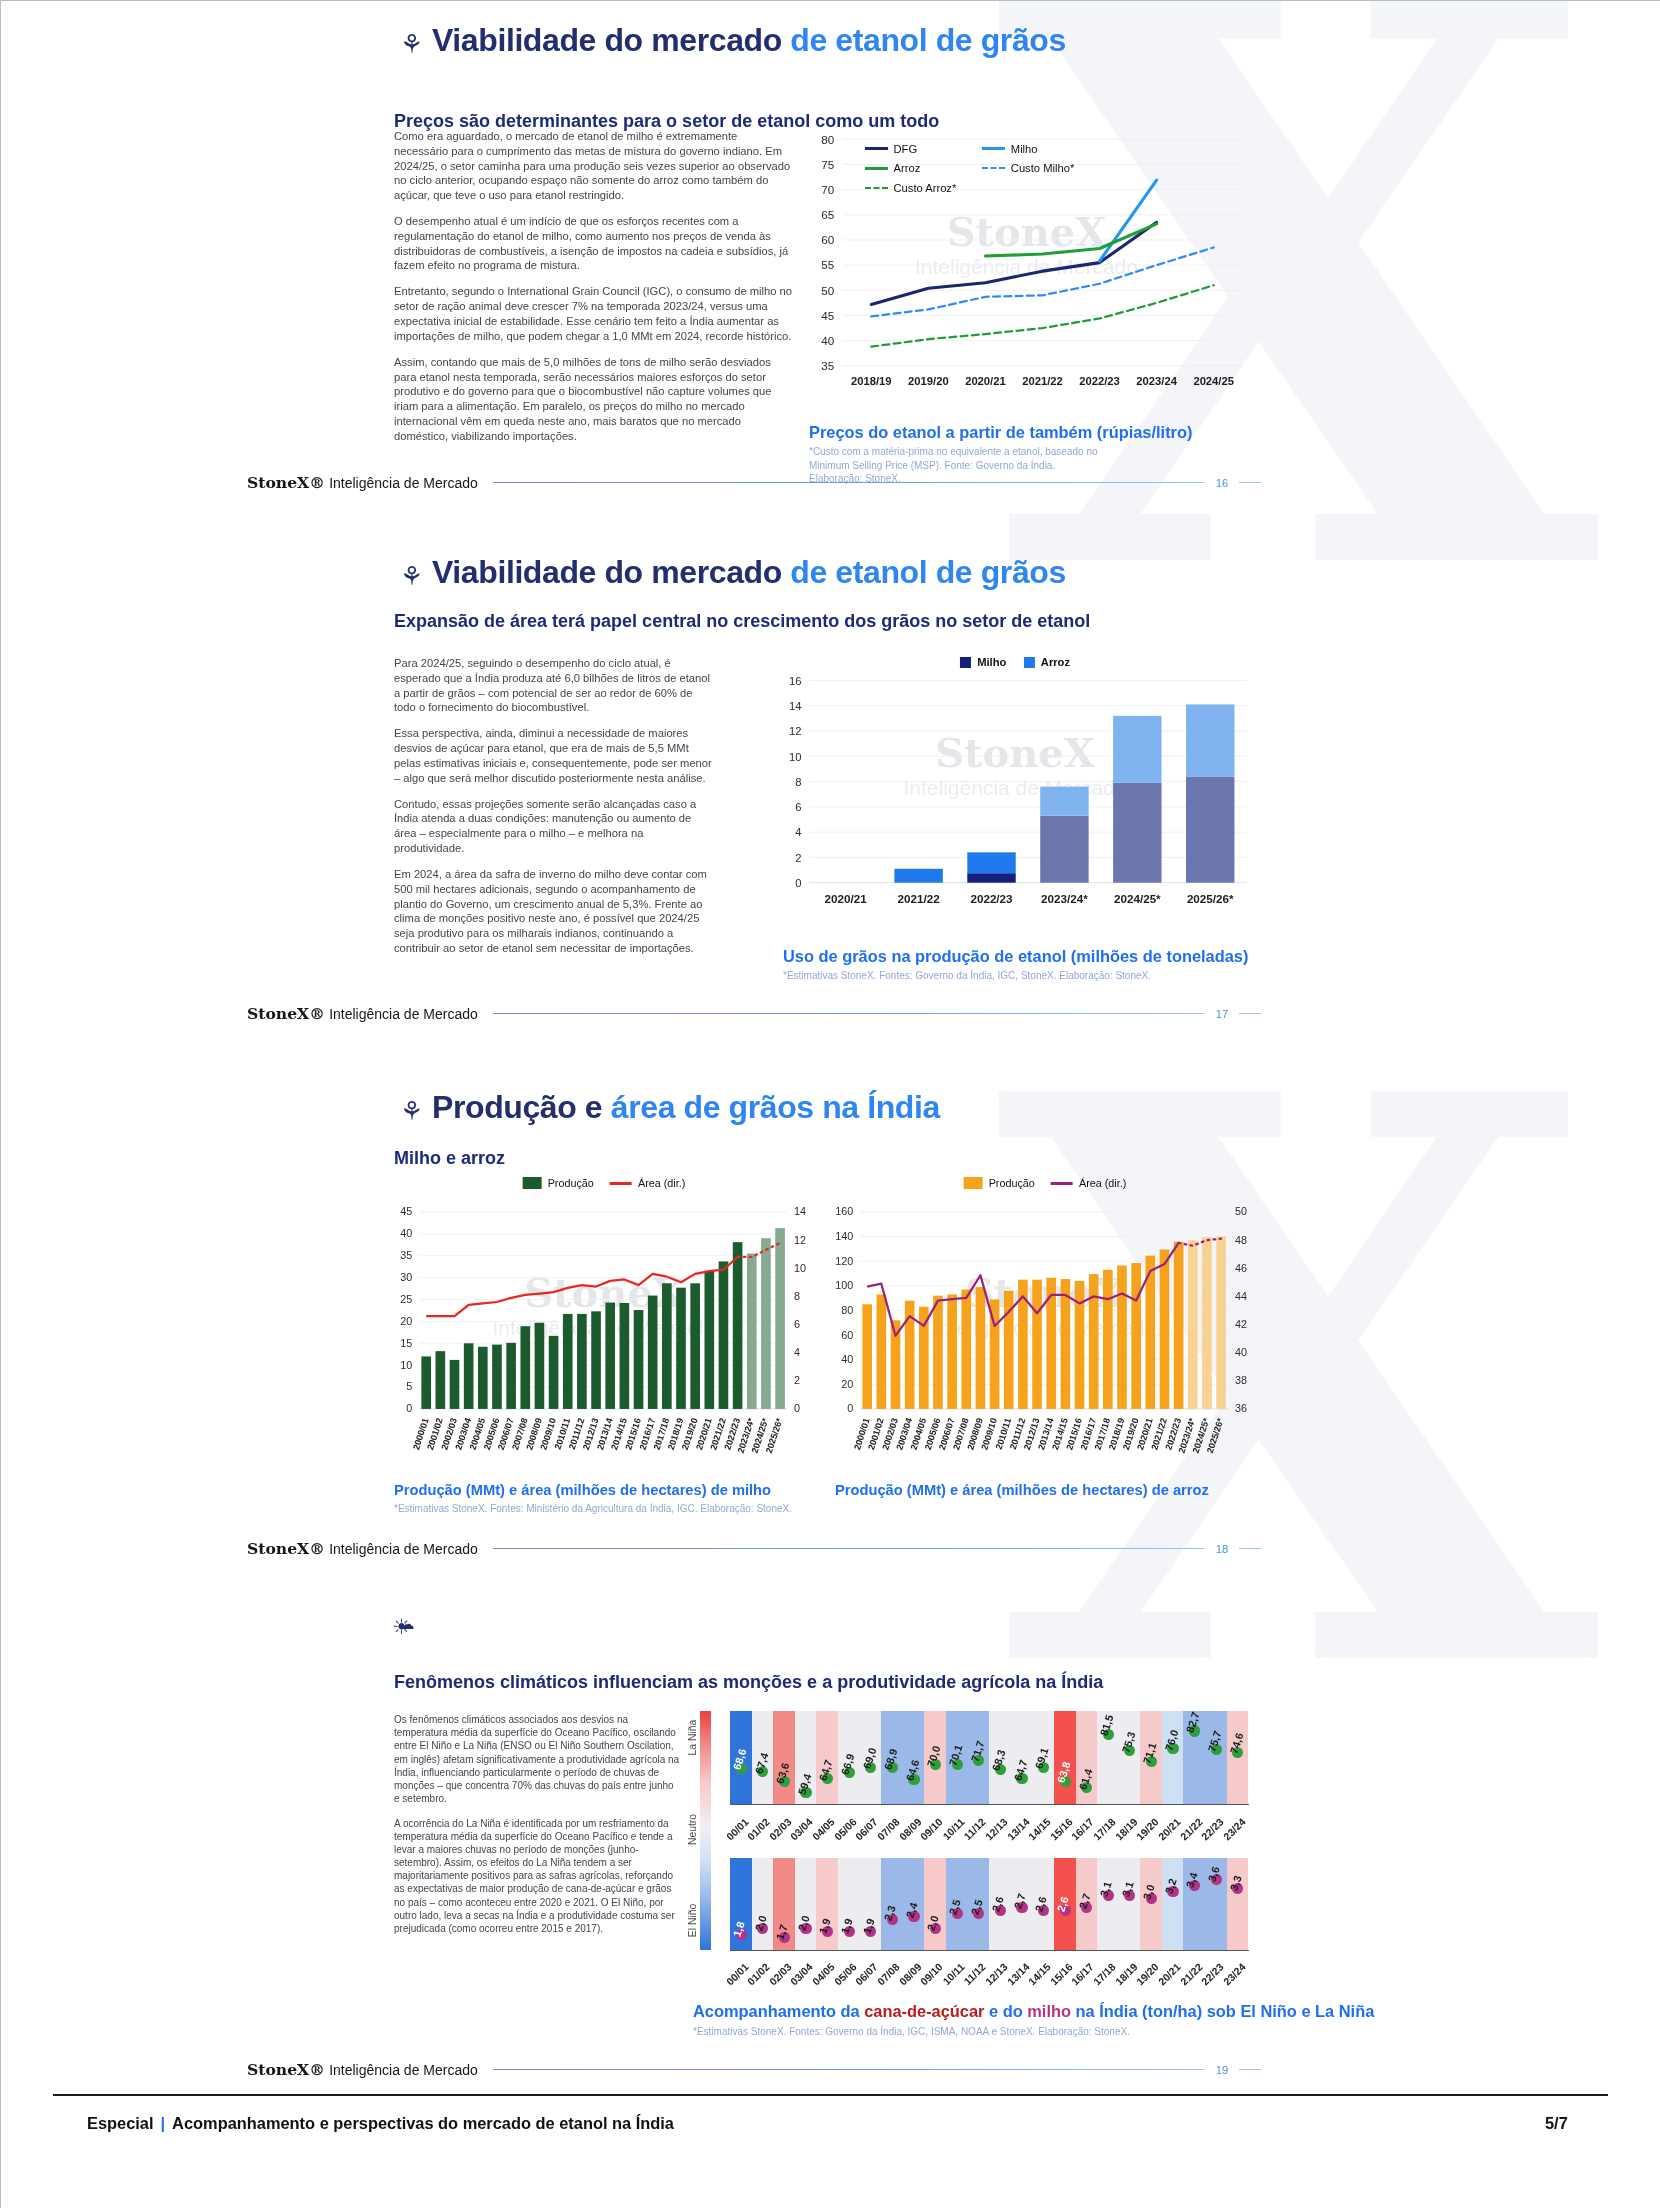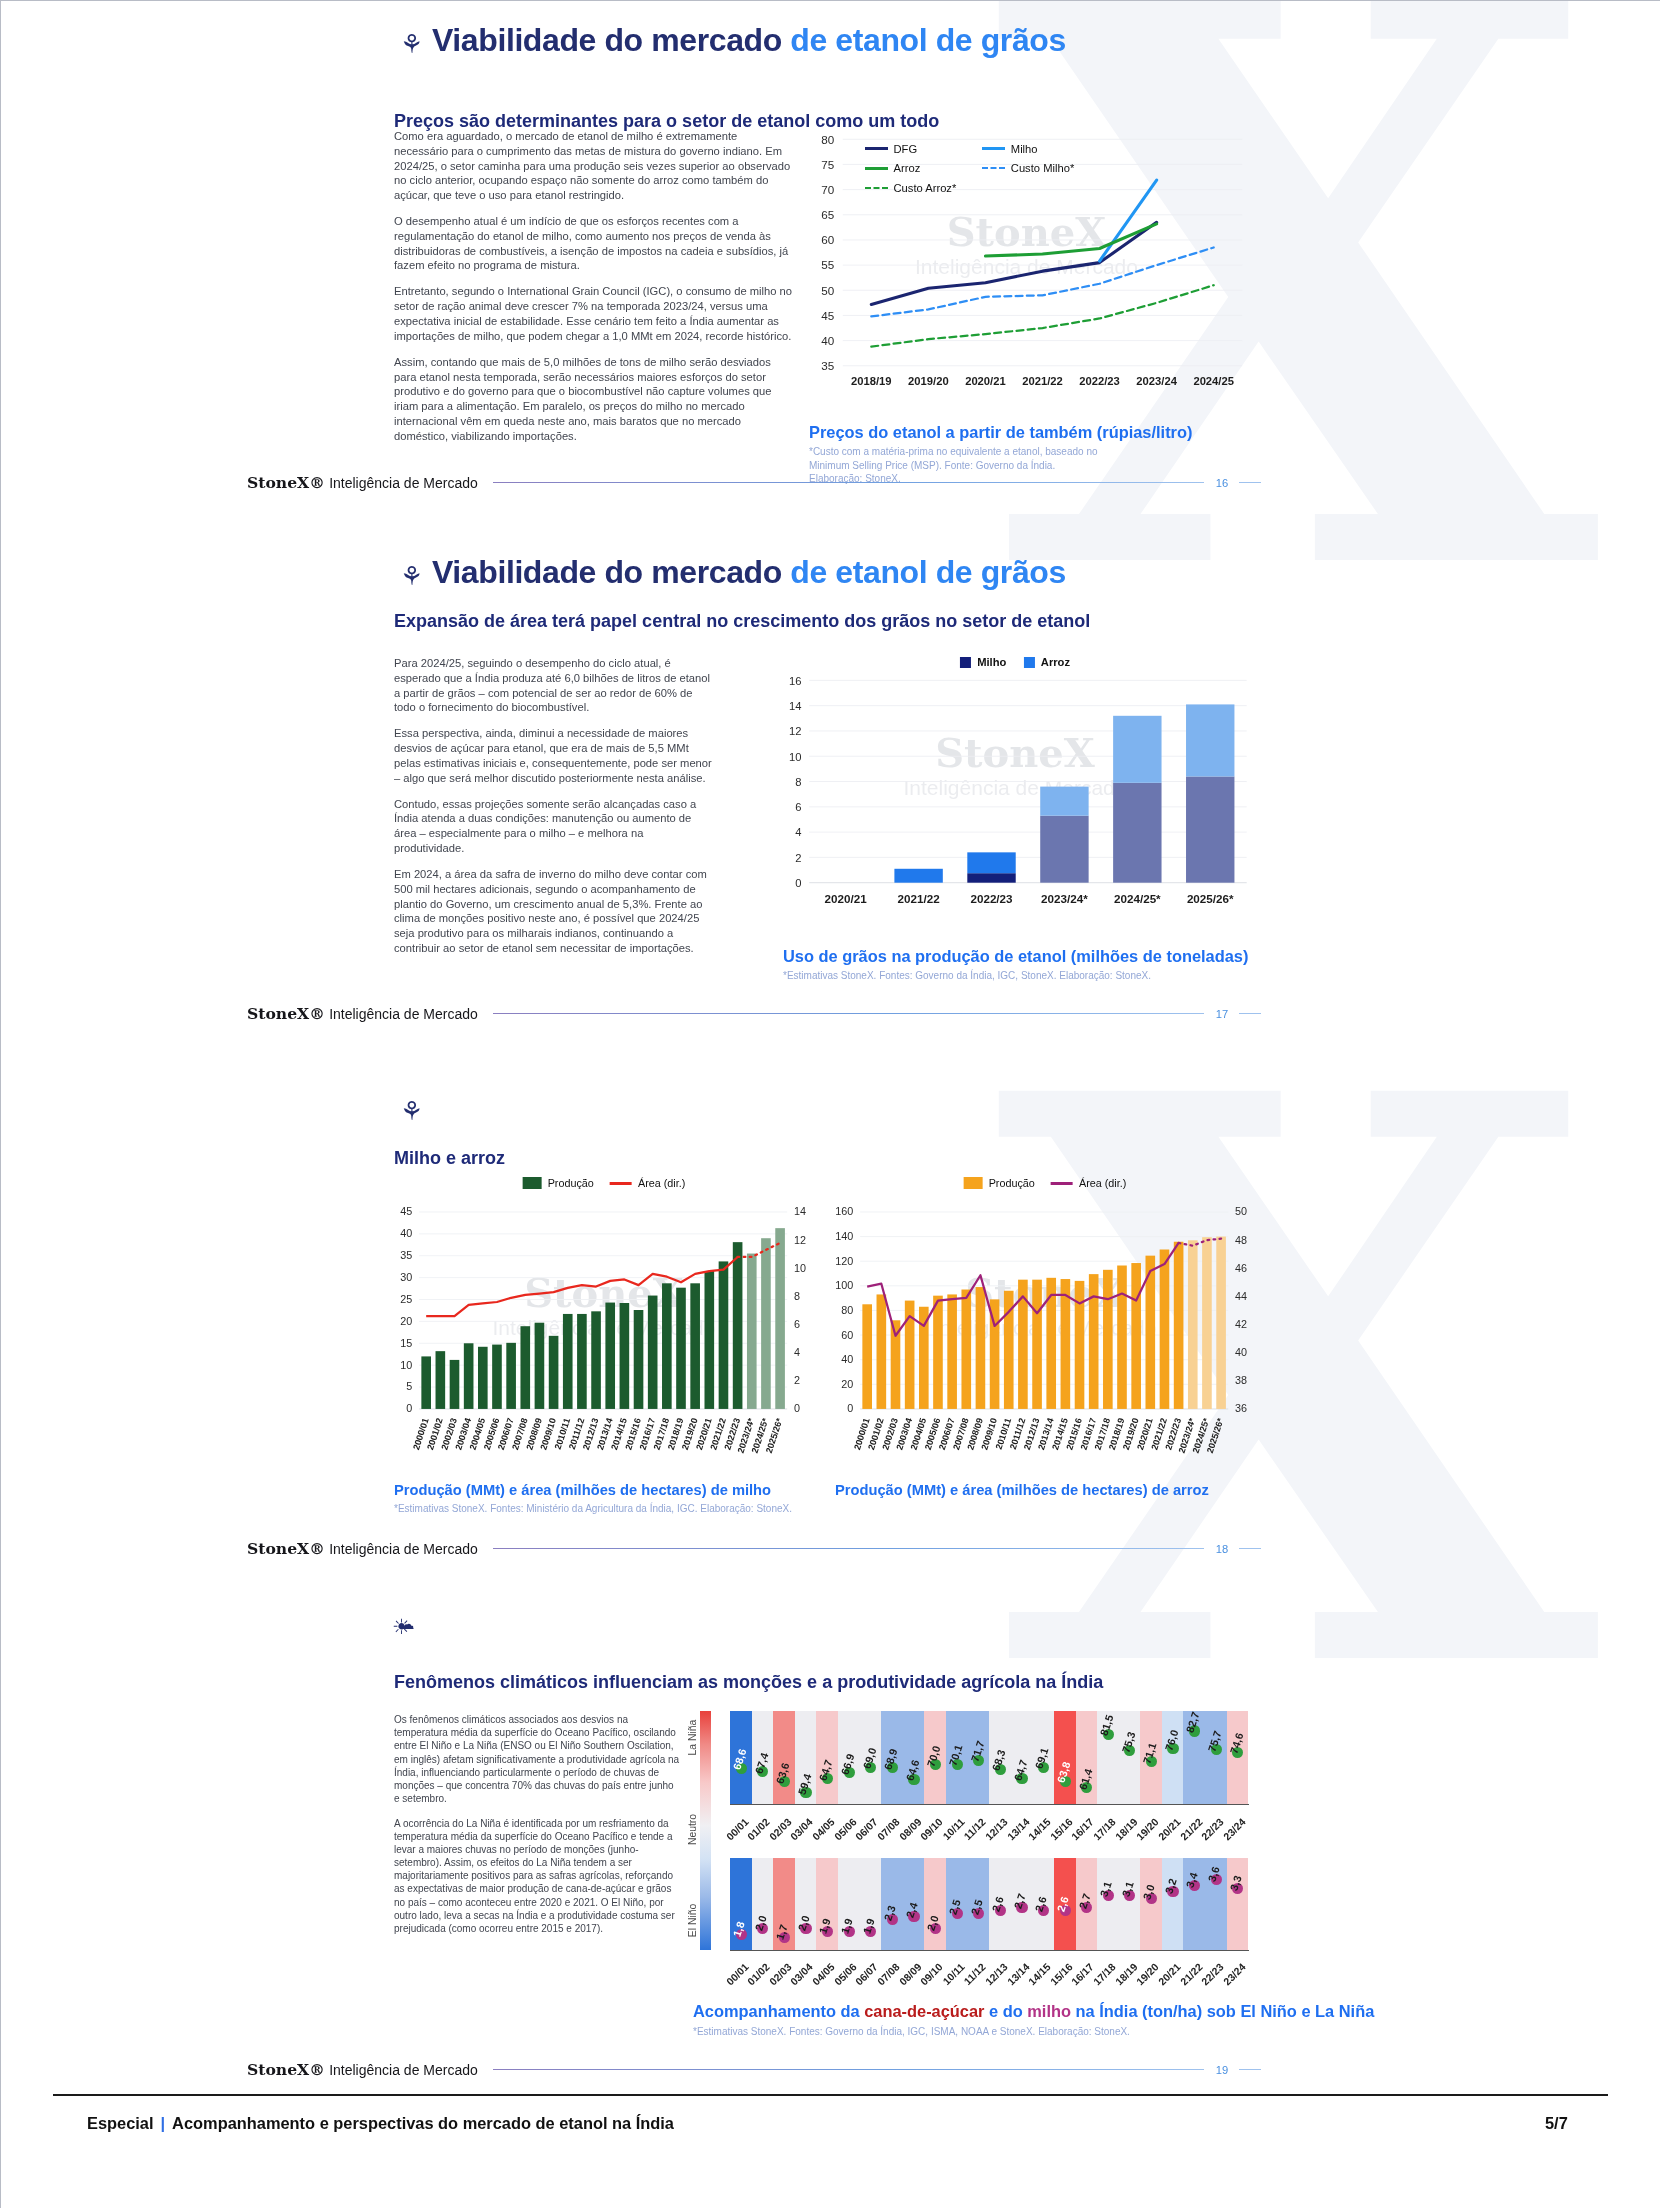--- a/index.html
+++ b/index.html
@@ -221,20 +221,24 @@
     <div class="slide-footer" style="top:474px;">
       <span class="sf-brand"><span class="bn"><span>StoneX</span><span>®</span></span><span class="bs">Inteligência de Mercado</span></span>
       <span class="sf-line"></span>
       <span class="sf-num">17</span>
       <span class="sf-tail"></span>
     </div>
   </div>
 
   <div class="slide" style="top:1062px;height:534px;">
     <span class="title-icon" style="left:399px;top:33px;">⚘</span>
+    <div class="slide-title" style="left:431px;top:26px;">
+      <span class="t-dark">Produção e</span>
+      <span class="t-blue">área de grãos na Índia</span>
+    </div>
     <div class="subtitle" style="left:393px;top:85px;">Milho e arroz</div>
 
     <div class="chart" id="chart3a" style="left:387px;top:114px;width:432px;height:303px;">
       <div class="wm">
         <div class="w1">StoneX</div>
         <div class="w2">Inteligência de Mercado</div>
       </div>
       <div class="legend" style="left:50%;top:0;transform:translateX(-50%);display:flex;gap:15.6px;font-size:10.8px;">
         <span class="leg-item">
             <span class="sq" style="width:19px;background:#1c5b2e;"></span>

